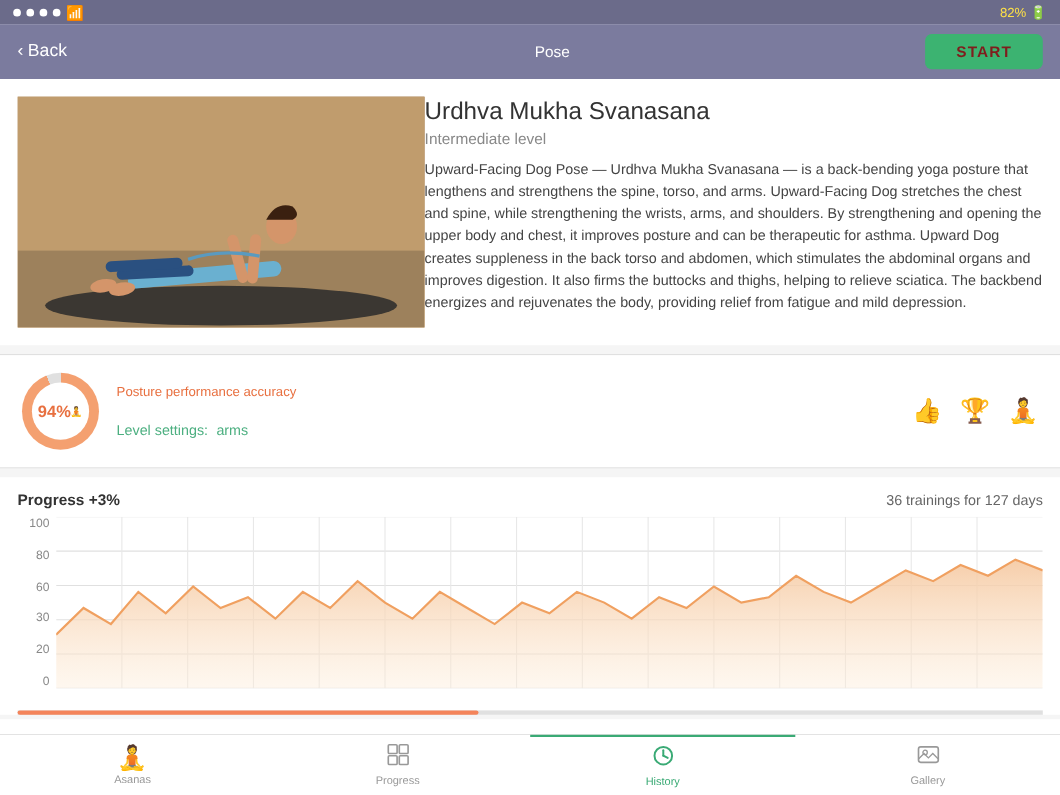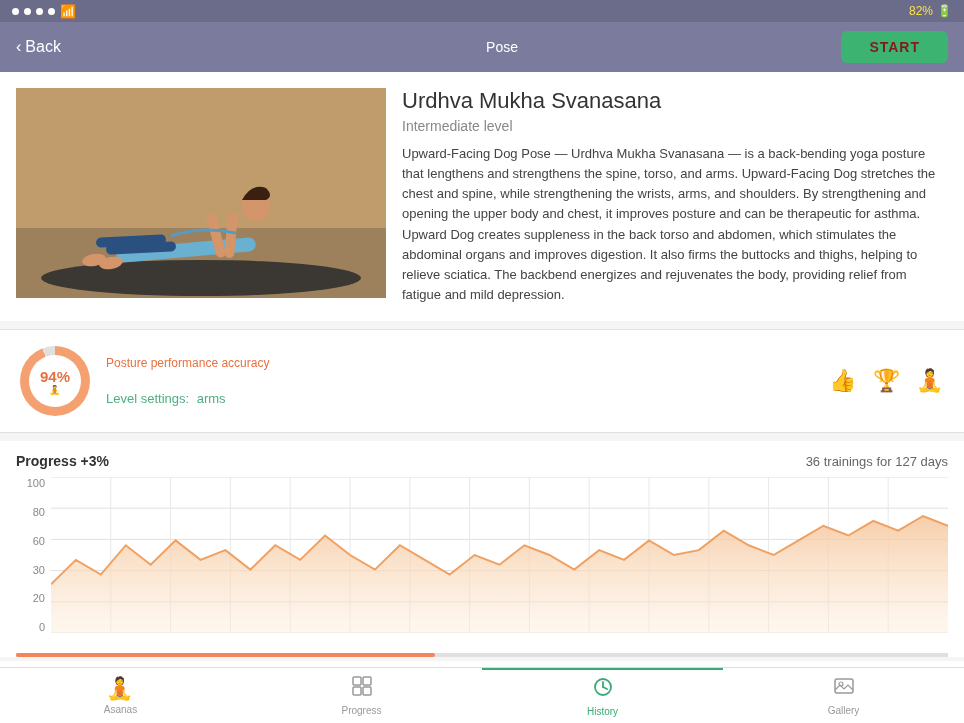--- a/index.html
+++ b/index.html
@@ -30,34 +30,34 @@
       padding: 0 16px;
     }
     .back-btn { display: flex; align-items: center; gap: 4px; color: white; font-size: 16px; cursor: pointer; }
     .header-title { color: white; font-size: 14px; font-weight: 400; position: absolute; left: 50%; transform: translateX(-50%); margin-left: 20px; }
     .start-btn { background: #3cb371; color: #7f1d1d; border: none; padding: 8px 28px; border-radius: 6px; font-size: 14px; font-weight: 700; letter-spacing: 1px; cursor: pointer; }
 
     
     .main-content { background: #f5f5f5; height: calc(723px - 22px - 50px - 56px); overflow-y: auto; }
 
     
-    .pose-info { display: flex; background: white; padding: 16px; gap: 16px; }
+    .pose-info { display: flex; background: white; padding: 16px; }
     .pose-image { width: 370px; height: 210px; background: #c4a882; flex-shrink: 0; overflow: hidden; position: relative; }
     .pose-image-placeholder { width: 100%; height: 100%; background: linear-gradient(135deg, #d4b896 0%, #b8956a 40%, #a07850 60%, #c8a070 100%); position: relative; display: flex; align-items: flex-end; justify-content: center; }
 
     .pose-text { flex: 1; }
     .pose-name { font-size: 22px; font-weight: 500; color: #333; margin-bottom: 4px; }
     .pose-level { font-size: 14px; color: #888; margin-bottom: 10px; }
     .pose-description { font-size: 13px; color: #444; line-height: 1.55; }
 
     
     .performance-section { background: white; margin: 8px 0; padding: 16px 20px; display: flex; align-items: center; justify-content: space-between; border-top: 1px solid #e0e0e0; border-bottom: 1px solid #e0e0e0; }
     .perf-left { display: flex; align-items: center; gap: 16px; }
     .circle-gauge { width: 70px; height: 70px; border-radius: 50%; background: conic-gradient(#f4a070 0% 94%, #e0e0e0 94% 100%); display: flex; align-items: center; justify-content: center; position: relative; }
-    .circle-inner { width: 52px; height: 52px; border-radius: 50%; background: white; display: flex; align-items: center; justify-content: center; flex-direction: column; }
+    .circle-inner { width: 52px; height: 52px; border-radius: 50%; background: white; display: flex; align-items: center; justify-content: center; }
     .circle-percent { font-size: 15px; font-weight: 700; color: #e87040; }
     .perf-info { }
     .perf-title { font-size: 12px; color: #e87040; font-weight: 400; margin-bottom: 21px; }
     .perf-level { font-size: 13px; color: #666; }
     .perf-level span { color: #4caf80; }
     .perf-icons { display: flex; gap: 16px; align-items: center; }
     .perf-icon { font-size: 22px; color: #8888aa; cursor: pointer; }
 
     
     .chart-section { background: white; margin: 4px 0; padding: 12px 16px 0; }

